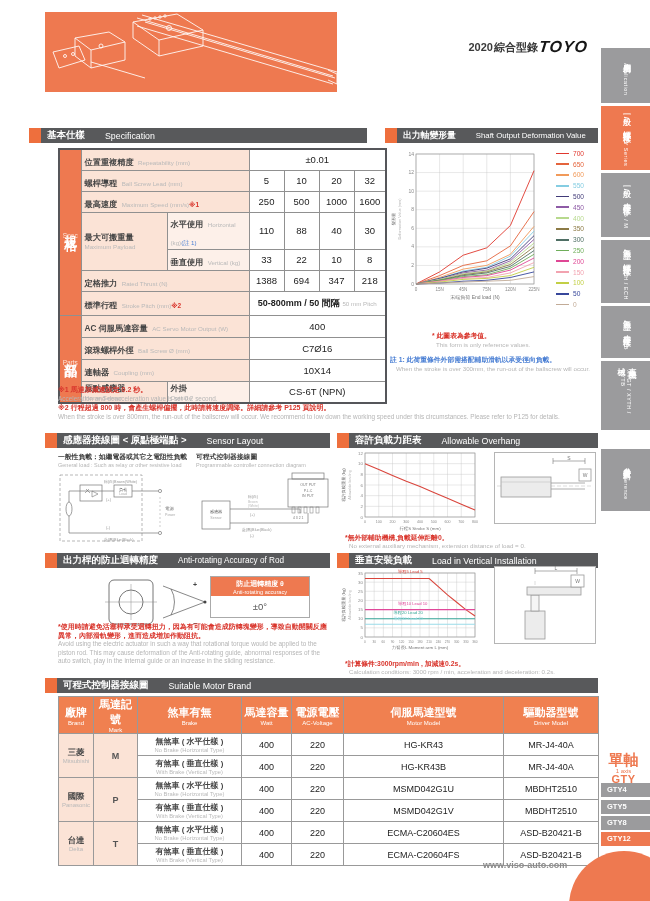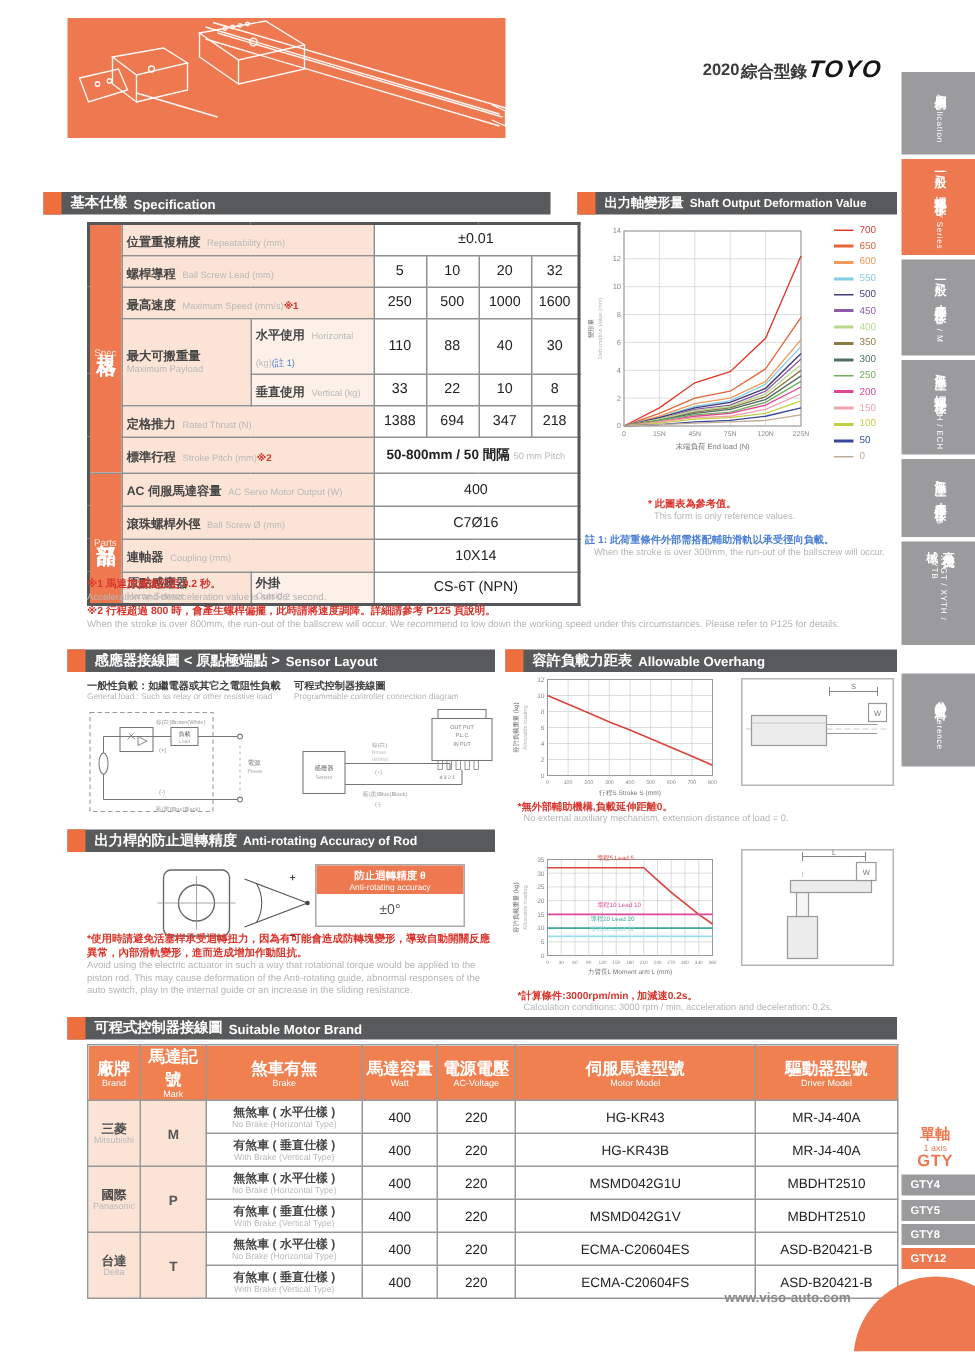--- a/index.html
+++ b/index.html
@@ -16,21 +16,21 @@
   .stab{position:absolute;left:601px;width:49px;background:#9b9b9d;color:#fff;cursor:pointer;
         display:flex;align-items:center;justify-content:center;gap:3px;
         writing-mode:vertical-rl;text-orientation:mixed;}
   .stab.active{background:#ee7950;}
   .stab-zh{font-size:8px;font-weight:bold;letter-spacing:1.5px;}
   .stab-en{font-size:5.5px;letter-spacing:0.5px;}
   
   .sec{position:absolute;height:15px;display:flex;align-items:center;background:#58595b;color:#fff;}
   .sec .sq{width:12px;height:15px;background:#ee6f3d;flex:none;}
   .sec-zh{margin-left:6px;font-size:9.5px;font-weight:bold;white-space:nowrap;}
-  .sec-en{margin-left:4px;font-size:8.8px;font-weight:bold;white-space:nowrap;}
+  .sec-en{margin-left:20px;font-size:8.8px;font-weight:normal;white-space:nowrap;}
   
   table{border-collapse:collapse;}
   .spec{position:absolute;left:58px;top:148px;width:327px;table-layout:fixed;border:2px solid #55565a;}
   .spec td{border:1px solid #909090;padding:0 3px;overflow:hidden;background:#fff;}
   .spec tr{height:21px;}
   .spec tr.pr{height:22px;}
   .spec .lbl{background:#fbe3d6;}
   .spec .sub{background:#fdf0e9;}
   .zh{font-size:8.2px;font-weight:bold;color:#454545;}
   .en{font-size:6.2px;color:#b9b9b9;font-weight:normal;}
@@ -78,21 +78,21 @@
   .brand,.markcell{background:#fbe3d6 !important;text-align:center;}
   .b-zh{font-size:8.4px;font-weight:bold;color:#4a4a4a;}
   .b-en{font-size:6px;color:#b9b9b9;}
   .markcell{font-size:9px;font-weight:bold;color:#555;}
   .brake{text-align:center;}
   .bk-zh{font-size:8px;font-weight:bold;color:#454545;}
   .bk-en{font-size:5.8px;color:#b9b9b9;}
   .num,.model{text-align:center;font-size:9px;color:#222;}
   
   #gty-head{position:absolute;left:601px;top:752px;width:45px;text-align:center;color:#ee7950;line-height:1.05;}
-  #gty-axis-zh{font-size:10px;font-weight:bold;}
+  #gty-axis-zh{font-size:15px;font-weight:bold;}
   #gty-axis-en{font-size:6px;}
   #gty-series{font-size:11px;font-weight:bold;letter-spacing:0.5px;}
   .gtab{position:absolute;left:601px;width:49px;height:14px;background:#9b9b9d;color:#fff;
         font-size:7.5px;font-weight:bold;line-height:14px;padding-left:6px;box-sizing:border-box;cursor:pointer;}
   .gtab.active{background:#ee7950;}
   
   #footer-url{position:absolute;left:483px;top:860px;font-size:9px;font-weight:bold;color:#8a8a8a;cursor:pointer;}
   #corner-circle{position:absolute;left:569px;top:851px;width:110px;height:110px;border-radius:50%;background:#ee7950;}
 </style>
 </head>
@@ -179,20 +179,25 @@
     </div>
   <div class="sec" style="left:337px;top:433px;width:261px">
       <span class="sq"></span>
       <span class="sec-zh">容許負載力距表</span>
       <span class="sec-en">Allowable Overhang</span>
     </div>
   <div class="sec" style="left:45px;top:553px;width:285px">
       <span class="sq"></span>
       <span class="sec-zh">出力桿的防止迴轉精度</span>
       <span class="sec-en" style="font-size:8.2px">Anti-rotating Accuracy of Rod</span>
+    </div>
+  <div class="sec" style="left:337px;top:553px;width:261px">
+      <span class="sq"></span>
+      <span class="sec-zh">垂直安裝負載</span>
+      <span class="sec-en">Load in Vertical Installation</span>
     </div>
   <div class="sec" style="left:45px;top:678px;width:553px">
       <span class="sq"></span>
       <span class="sec-zh">可程式控制器接線圖</span>
       <span class="sec-en">Suitable Motor Brand</span>
     </div>
 
   <table class="spec">
     <colgroup>
         <col style="width:22px">

